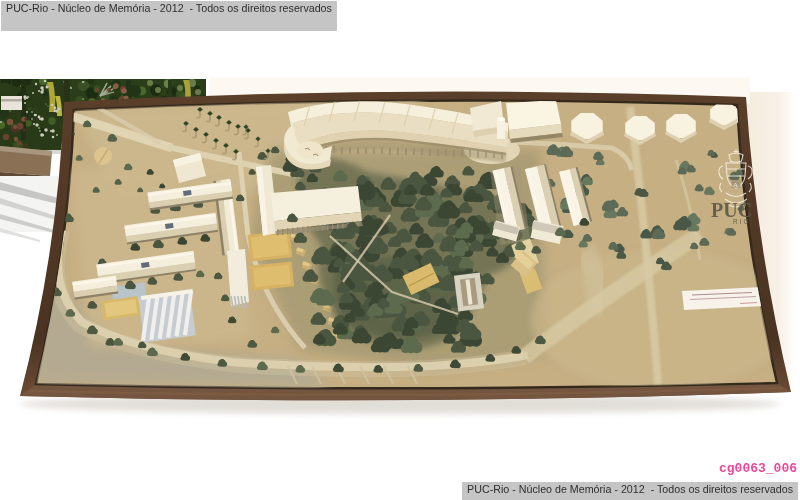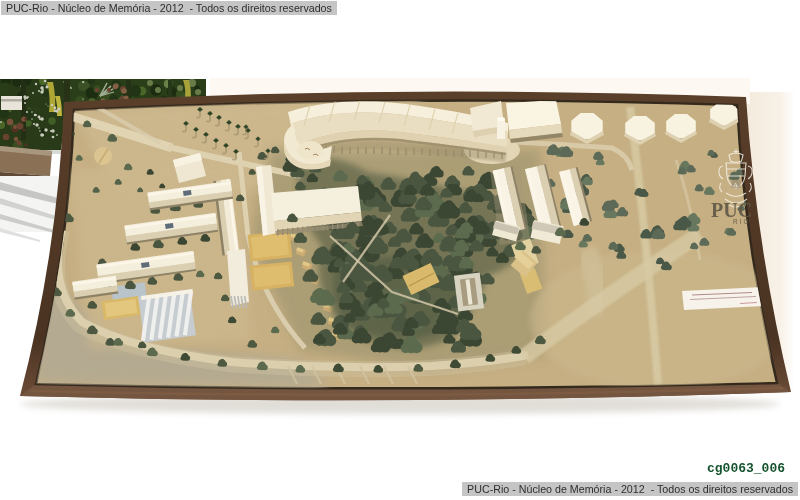--- a/index.html
+++ b/index.html
@@ -1,18 +1,18 @@
 <!DOCTYPE html>
 <html><head>
 <meta charset="utf-8">
 <style>
 html,body{margin:0;padding:0;background:#fff;width:800px;height:500px;overflow:hidden;}
 #stage{position:relative;width:800px;height:500px;font-family:"Liberation Sans",sans-serif;}
-.bar{position:absolute;background:#c5c5c5;color:#2e2e2e;font-size:10.7px;line-height:14px;height:14px;white-space:nowrap;letter-spacing:0;}
-#cg{position:absolute;right:15px;top:461px;font-family:"Liberation Mono",monospace;font-weight:bold;font-size:13px;color:#14532d;text-shadow:-1px -1px 0 #fff,1px -1px 0 #fff,-1px 1px 0 #fff,1px 1px 0 #fff,0 1px 0 #fff,0 -1px 0 #fff,1px 0 0 #fff,-1px 0 0 #fff;}
+.bar{position:absolute;background:#c5c5c5;color:#2e2e2e;font-size:10.7px;line-height:14px;height:30px;white-space:nowrap;letter-spacing:0;}
+#cg{position:absolute;right:3px;top:461px;font-family:"Liberation Mono",monospace;font-weight:bold;font-size:13px;color:#ec4899;text-shadow:-1px -1px 0 #fff,1px -1px 0 #fff,-1px 1px 0 #fff,1px 1px 0 #fff,0 1px 0 #fff,0 -1px 0 #fff,1px 0 0 #fff,-1px 0 0 #fff;}
 </style>
 </head>
 <body>
 <div id="stage">
 <svg width="800" height="500" viewBox="0 0 800 500">
 <defs>
 <linearGradient id="creamR" x1="0" y1="0" x2="1" y2="0">
 <stop offset="0" stop-color="#f3e9da"></stop>
           <stop offset="0.75" stop-color="#f8f1e7"></stop>
           <stop offset="1" stop-color="#ffffff"></stop>

